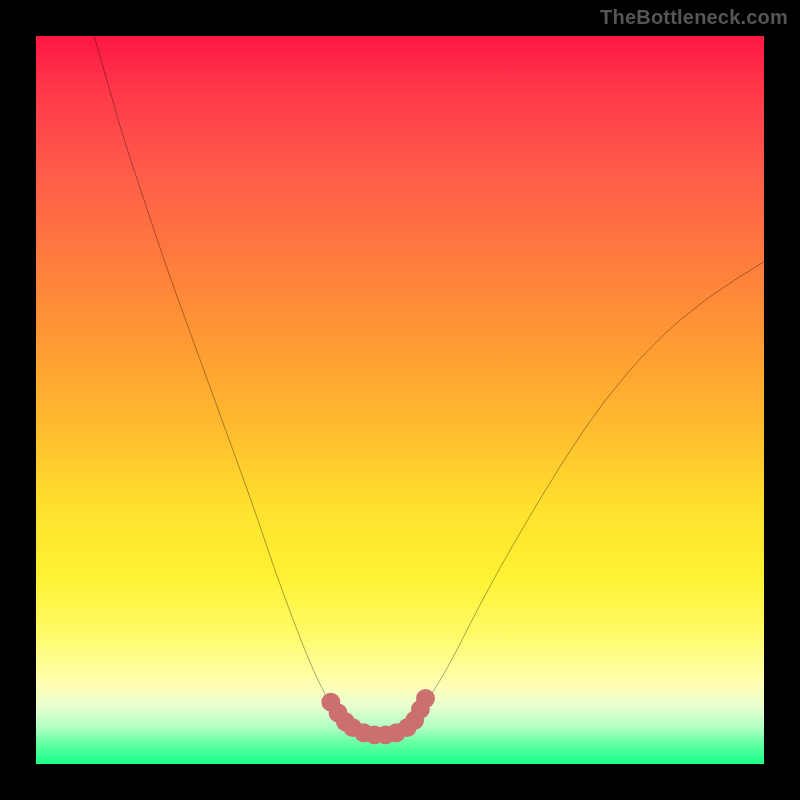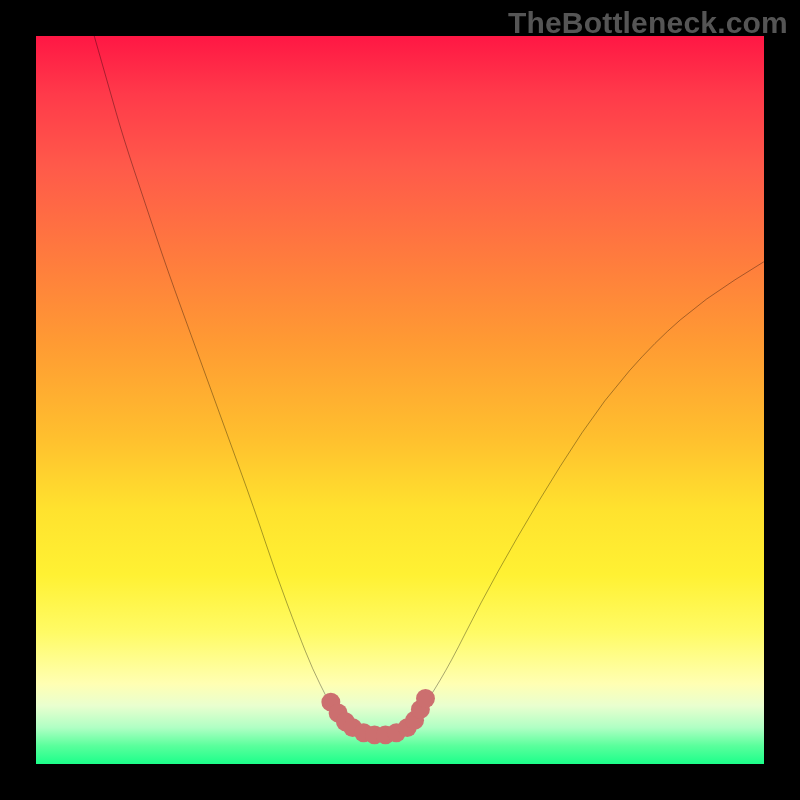--- a/index.html
+++ b/index.html
@@ -8,21 +8,21 @@
     width: 800px;
     height: 800px;
     background: #000;
     position: relative;
   }
   .watermark {
     position: absolute;
     top: 6px;
     right: 12px;
     font-family: Arial, Helvetica, sans-serif;
-    font-size: 30px;
+    font-size: 20px;
     font-weight: 600;
     color: #555;
     letter-spacing: 0.2px;
     z-index: 10;
   }
   .plot-area {
     position: absolute;
     left: 36px;
     top: 36px;
     width: 728px;

